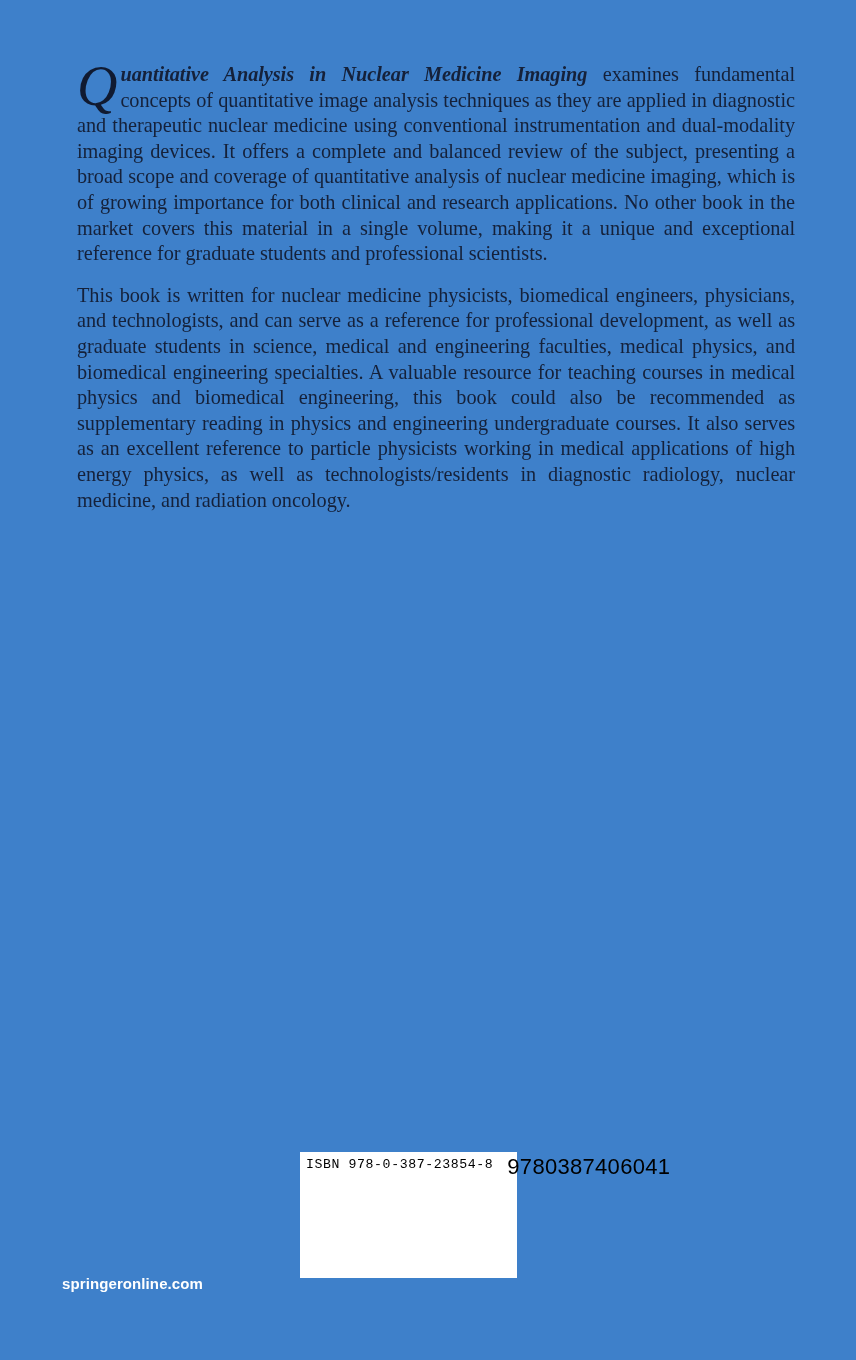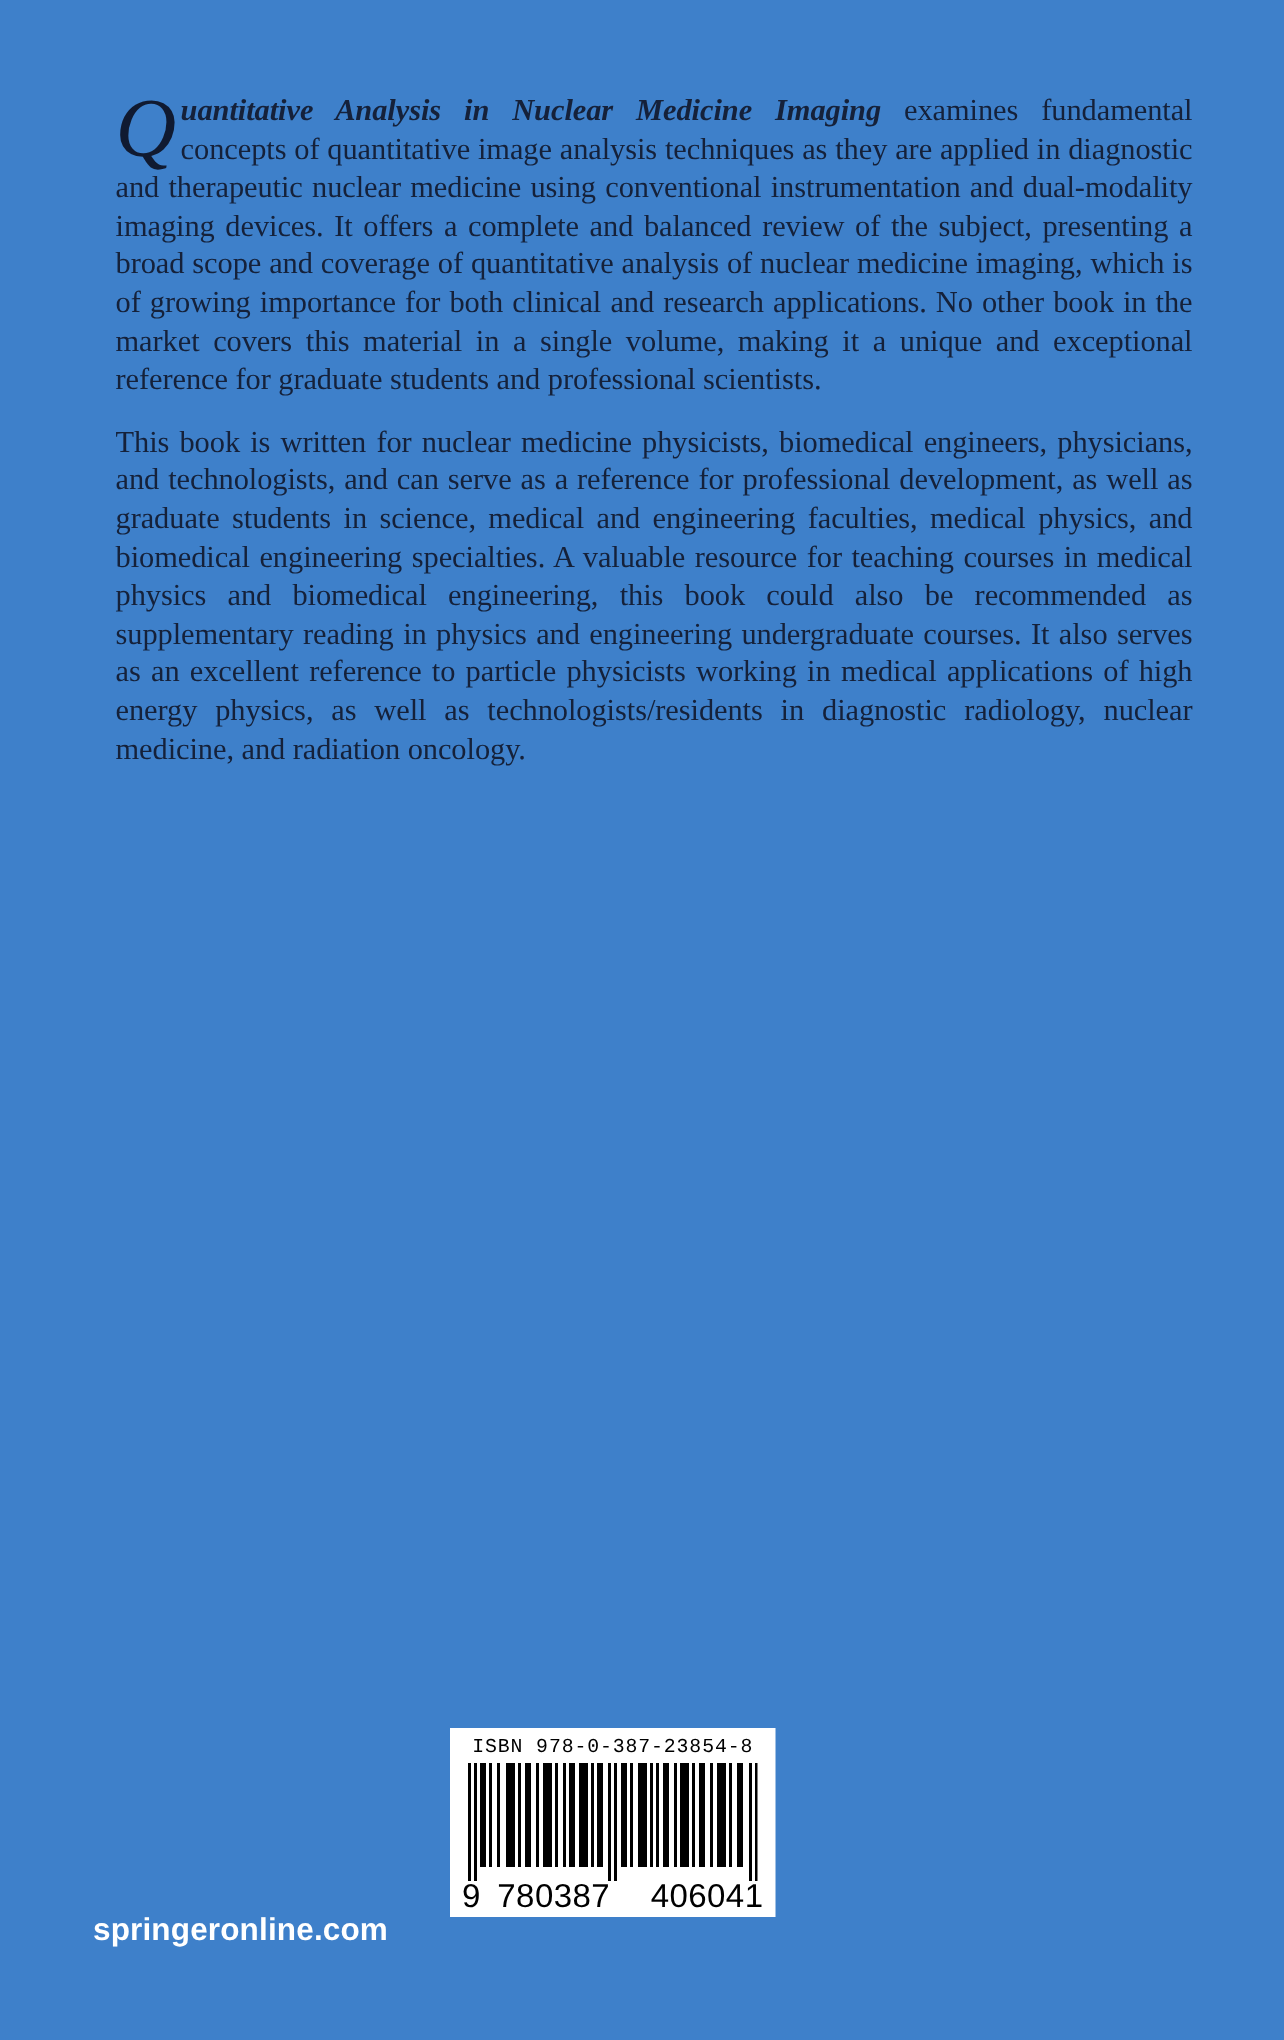--- a/index.html
+++ b/index.html
@@ -60,21 +60,21 @@
   #barcode-block {
     position: absolute;
     left: 300px;
     top: 1152px;
     width: 217px;
     height: 126px;
     background: #FFFFFF;
     box-sizing: border-box;
     padding: 5px 6px 3px 6px;
     display: flex;
-    flex-direction: column;
+    flex-direction: row;
   }
   #isbn-text {
     font-family: "Liberation Mono", monospace;
     font-size: 13.2px;
     letter-spacing: 0.6px;
     color: #000;
     text-align: center;
     white-space: nowrap;
     line-height: 16px;
   }
@@ -96,30 +96,30 @@
     font-size: 22px;
     color: #000;
     line-height: 22px;
     letter-spacing: 0.3px;
     display: flex;
     justify-content: space-between;
     padding: 0 2px 0 2px;
     margin-top: -1px;
   }
   #ean-digits span { display: inline-block; }
-  #ean-left { margin-right: 16px; }
+  #ean-left { margin-right: 0; }
 
   
   #springer-url {
     position: absolute;
     left: 62px;
     top: 1275px;
     font-family: "Liberation Sans", sans-serif;
     font-weight: bold;
-    font-size: 21px;
+    font-size: 15px;
     letter-spacing: 0.1px;
     color: #FFFFFF;
     white-space: nowrap;
   }
 </style>
 </head>
 <body>
 
 <div id="cover">
 

